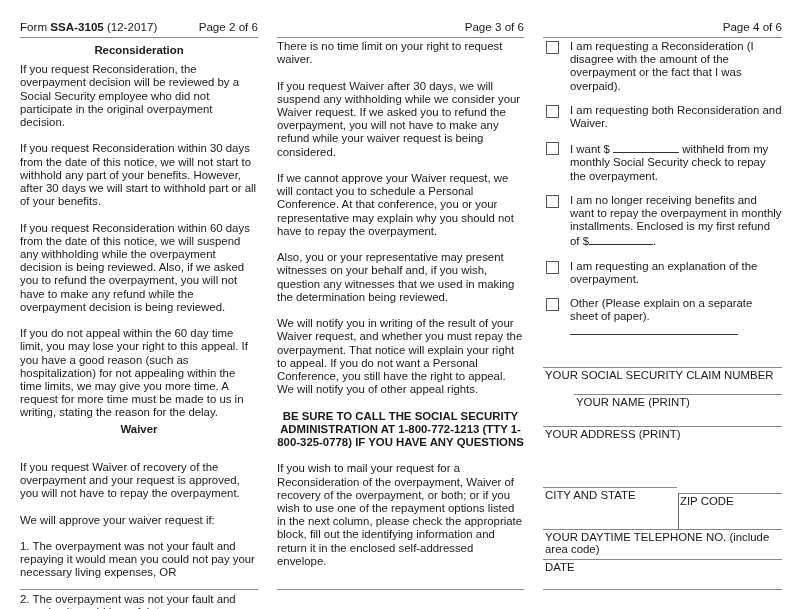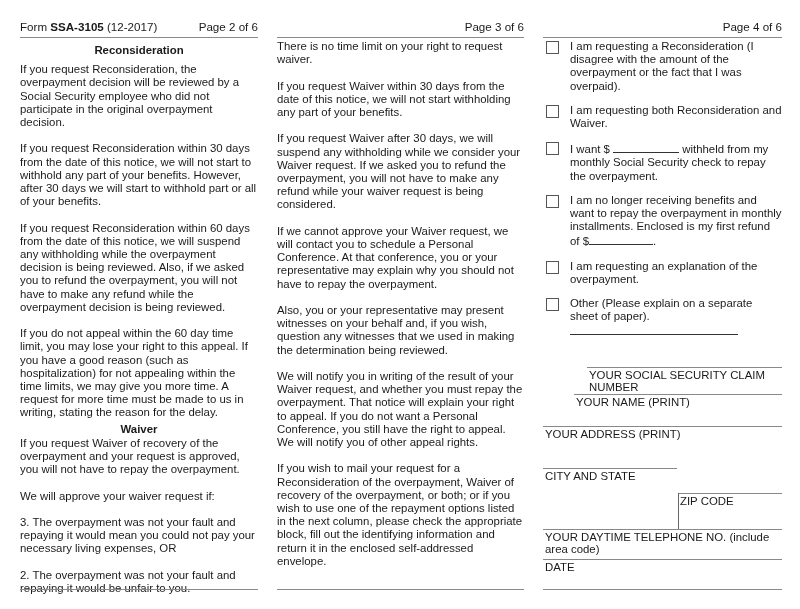--- a/index.html
+++ b/index.html
@@ -35,41 +35,41 @@
     <span class="left"><span>Form </span><b>SSA-3105</b><span> (12-2017)</span></span>
     <span class="right">Page 2 of 6</span>
   </div>
   <div class="rule" style="top:37px;"></div>
   <div class="body" style="top:44px;">
     <div class="title">Reconsideration</div>
     <p>If you request Reconsideration, the overpayment decision will be reviewed by a Social Security employee who did not participate in the original overpayment decision.</p>
     <p>If you request Reconsideration within 30 days from the date of this notice, we will not start to withhold any part of your benefits. However, after 30 days we will start to withhold part or all of your benefits.</p>
     <p>If you request Reconsideration within 60 days from the date of this notice, we will suspend any withholding while the overpayment decision is being reviewed. Also, if we asked you to refund the overpayment, you will not have to make any refund while the overpayment decision is being reviewed.</p>
     <p style="margin-bottom:3px;">If you do not appeal within the 60 day time limit, you may lose your right to this appeal. If you have a good reason (such as hospitalization) for not appealing within the time limits, we may give you more time. A request for more time must be made to us in writing, stating the reason for the delay.</p>
-    <div class="title" style="margin-bottom:1px;">Waiver</div>
+    <div class="title" style="margin-bottom:25px;">Waiver</div>
     <p>If you request Waiver of recovery of the overpayment and your request is approved, you will not have to repay the overpayment.</p>
     <p>We will approve your waiver request if:</p>
-    <p>3. The overpayment was not your fault and repaying it would mean you could not pay your necessary living expenses, OR</p>
+    <p>1. The overpayment was not your fault and repaying it would mean you could not pay your necessary living expenses, OR</p>
     <p>2. The overpayment was not your fault and repaying it would be unfair to you.</p>
   </div>
   <div class="rule" style="top:589px;"></div>
 </div>
 
 <div class="col col2" style="height:609px;">
   <div class="hdr">
     <span class="right">Page 3 of 6</span>
   </div>
   <div class="rule" style="top:37px;"></div>
   <div class="body" style="top:40px;">
     <p>There is no time limit on your right to request waiver.</p>
-    <p>If you request Waiver within 30 days from the date of this notice, we will not start withholding any part of your benefits.</p>
     <p>If you request Waiver after 30 days, we will suspend any withholding while we consider your Waiver request. If we asked you to refund the overpayment, you will not have to make any refund while your waiver request is being considered.</p>
     <p>If we cannot approve your Waiver request, we will contact you to schedule a Personal Conference. At that conference, you or your representative may explain why you should not have to repay the overpayment.</p>
     <p>Also, you or your representative may present witnesses on your behalf and, if you wish, question any witnesses that we used in making the determination being reviewed.</p>
     <p>We will notify you in writing of the result of your Waiver request, and whether you must repay the overpayment. That notice will explain your right to appeal. If you do not want a Personal Conference, you still have the right to appeal. We will notify you of other appeal rights.</p>
+    <p class="call">BE SURE TO CALL THE SOCIAL SECURITY ADMINISTRATION AT 1-800-772-1213 (TTY 1-800-325-0778) IF YOU HAVE ANY QUESTIONS</p>
     <p>If you wish to mail your request for a Reconsideration of the overpayment, Waiver of recovery of the overpayment, or both; or if you wish to use one of the repayment options listed in the next column, please check the appropriate block, fill out the identifying information and return it in the enclosed self-addressed envelope.</p>
   </div>
   <div class="rule" style="top:589px;"></div>
 </div>
 
 <div class="col col3" style="height:609px;">
   <div class="hdr">
     <span class="right">Page 4 of 6</span>
   </div>
   <div class="rule" style="top:37px;"></div>
@@ -93,30 +93,30 @@
     <div class="cb-item">
       <span class="cb"></span>
       <span class="cb-text">I am requesting an explanation of the overpayment.</span>
     </div>
     <div class="cb-item">
       <span class="cb"></span>
       <span class="cb-text"><span>Other (Please explain on a separate sheet of paper).</span> <span class="blank" style="width:168px;"></span></span>
     </div>
   </div>
 
-  <div class="field" style="top:367px; height:27px;margin-left:44px;">
+  <div class="field" style="top:367px; height:27px;">
     <span>YOUR SOCIAL SECURITY CLAIM NUMBER</span>
   </div>
   <div class="field" style="top:394px; height:30px;margin-left:31px;">
     <span>YOUR NAME (PRINT)</span>
   </div>
   <div class="field" style="top:426px; height:66px;">
     <span>YOUR ADDRESS (PRINT)</span>
   </div>
-  <div class="field" style="top:468px; right:auto; width:132px; height:36px;">
+  <div class="field" style="top:487px; right:auto; width:132px; height:36px;">
     <span>CITY AND STATE</span>
   </div>
   <div class="field" style="top:493px; left:135px; height:36px;">
     <span>ZIP CODE</span>
   </div>
   <div class="vdiv" style="left:135px; top:493px; height:36px;"></div>
   <div class="field" style="top:529px; height:28px;">
     <span>YOUR DAYTIME TELEPHONE NO. (include area code)</span>
   </div>
   <div class="field" style="top:559px; height:30px;">

